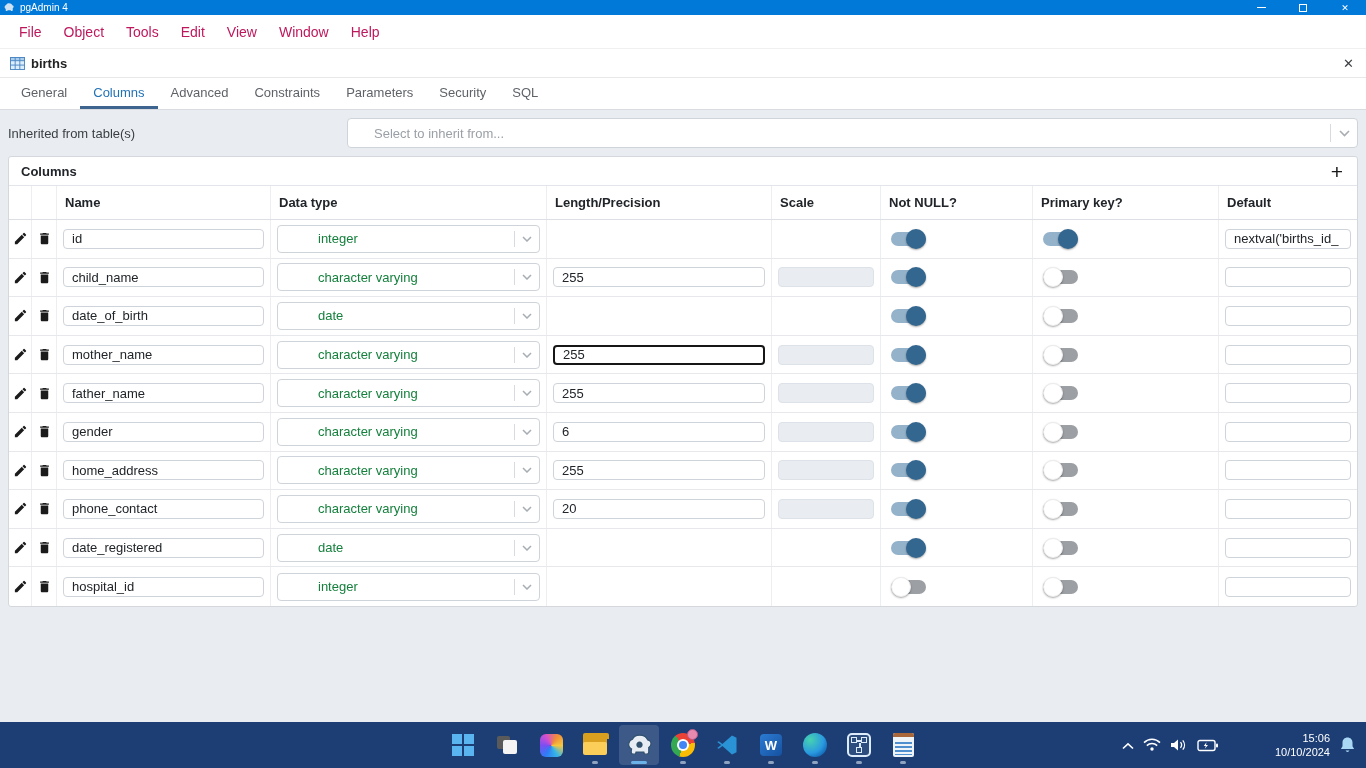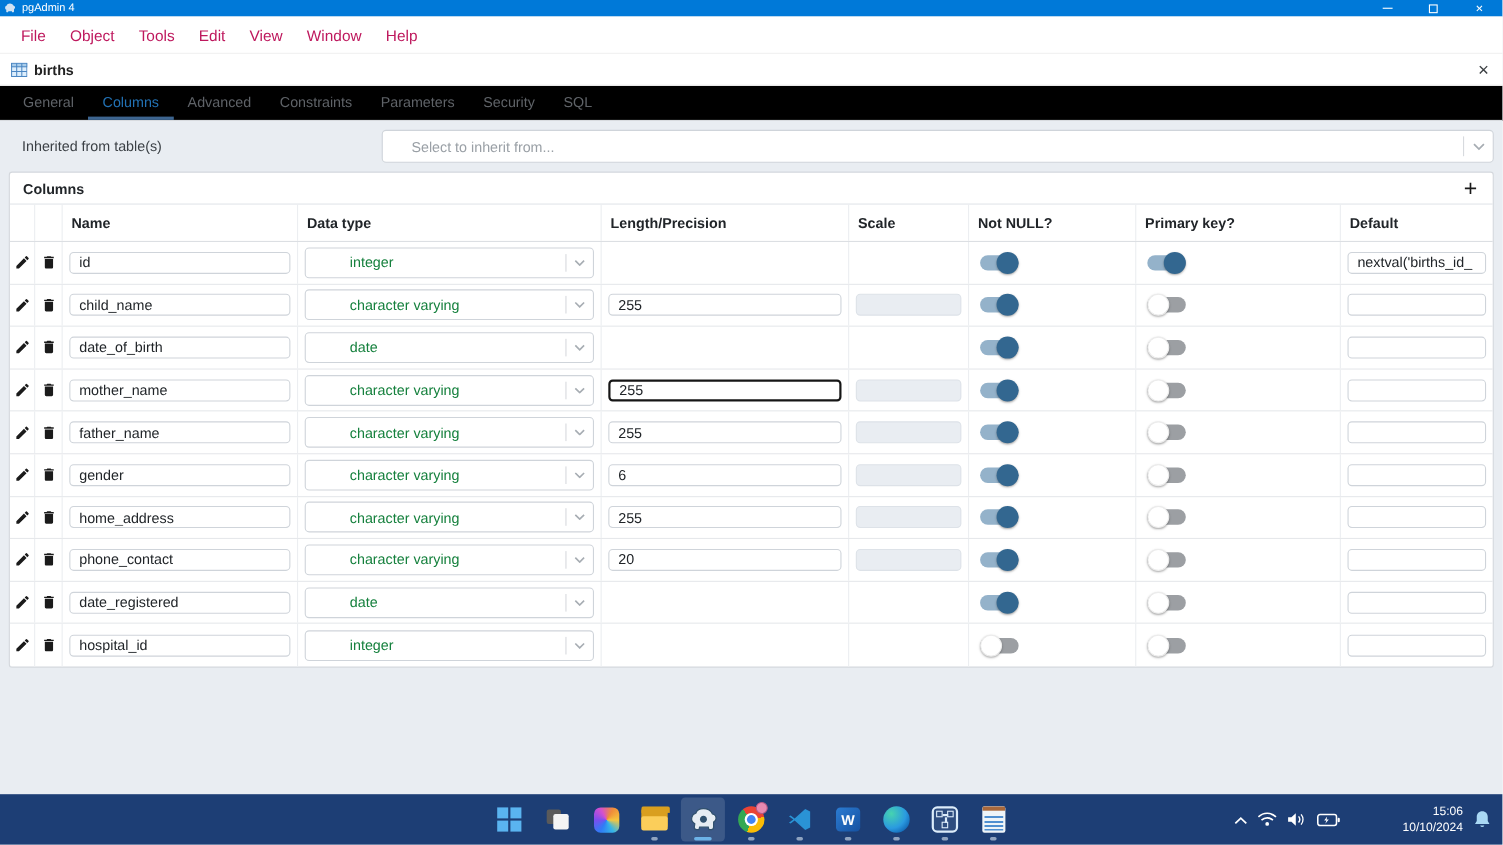--- a/index.html
+++ b/index.html
@@ -19,28 +19,28 @@
   
   .menubar { height:34px; background:#fff; display:flex; align-items:center; padding-left:8px; border-bottom:1px solid #f0f0f0; flex:0 0 auto; }
   .menu-item { font-size:14px; color:#be185d; padding:0 11px; cursor:default; }
 
   
   .doctab-row { height:29px; background:#fff; display:flex; align-items:center; padding:0 12px 0 10px; border-bottom:1px solid #e8e8e8; flex:0 0 auto; position:relative; }
   .doctab-title { font-size:13px; font-weight:bold; color:#222; margin-left:6px; }
   .doctab-close { position:absolute; right:12px; font-size:13px; color:#3c4043; cursor:pointer; }
 
   
-  .tabbar { height:32px; background:#000000; display:flex; align-items:stretch; padding-left:8px; border-bottom:1px solid #d8dbdf; flex:0 0 auto; }
+  .tabbar { height:32px; background:#ffffff; display:flex; align-items:stretch; padding-left:8px; border-bottom:1px solid #d8dbdf; flex:0 0 auto; }
   .tab { font-size:13px; color:#5f6368; padding:0 13px; display:flex; align-items:center; border-bottom:3px solid transparent; cursor:pointer; }
   .tab.active { color:#2272b5; border-bottom-color:#3d6590; }
 
   
   .content { flex:1 1 auto; background:#e9edf2; position:relative; }
   .inherit-row { height:46px; position:relative; }
-  .inherit-label { position:absolute; left:20px; top:50%; transform:translateY(-50%); font-size:13px; color:#3a3f44; }
+  .inherit-label { position:absolute; left:8px; top:50%; transform:translateY(-50%); font-size:13px; color:#3a3f44; }
   .inherit-select { position:absolute; left:347px; right:8px; top:8px; height:30px; background:#fff; border:1px solid #cfd4da; border-radius:4px; display:flex; align-items:center; padding-left:10px; }
   .inherit-placeholder { font-size:13px; color:#9aa0a6; flex:1;margin-left:16px; }
   .sel-div { width:1px; height:18px; background:#d7dade; }
   .sel-chev { width:26px; display:flex; align-items:center; justify-content:center; color:#a7adb3; }
 
   
   .panel { margin:0 8px; background:#fff; border:1px solid #d4d8dd; border-radius:3px; }
   .panel-header { height:29px; display:flex; align-items:center; padding:0 12px; border-bottom:1px solid #e2e5e9; }
   .panel-title { font-size:13px; font-weight:bold; color:#212529; }
   .panel-add { margin-left:auto; font-size:21px; font-weight:400; color:#1a1a1a; line-height:1; cursor:pointer; padding:0 2px; }

